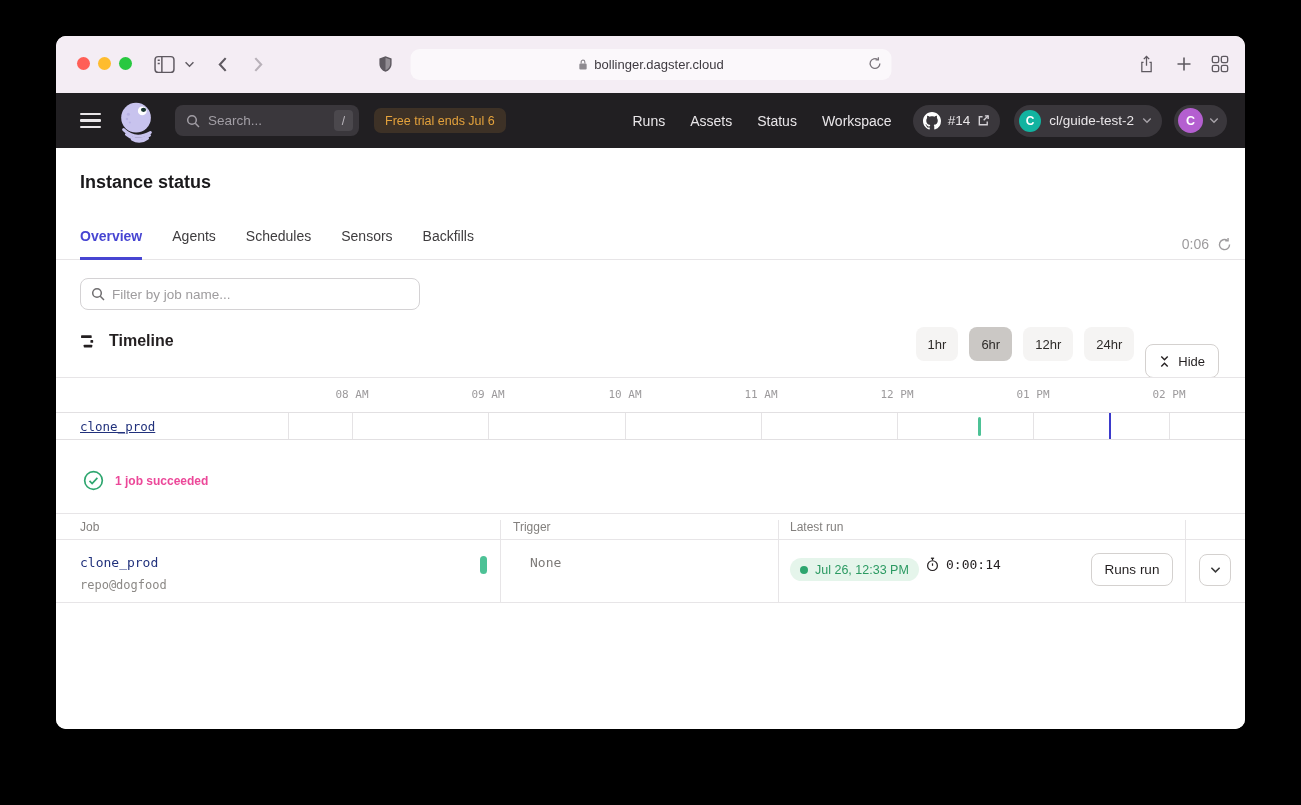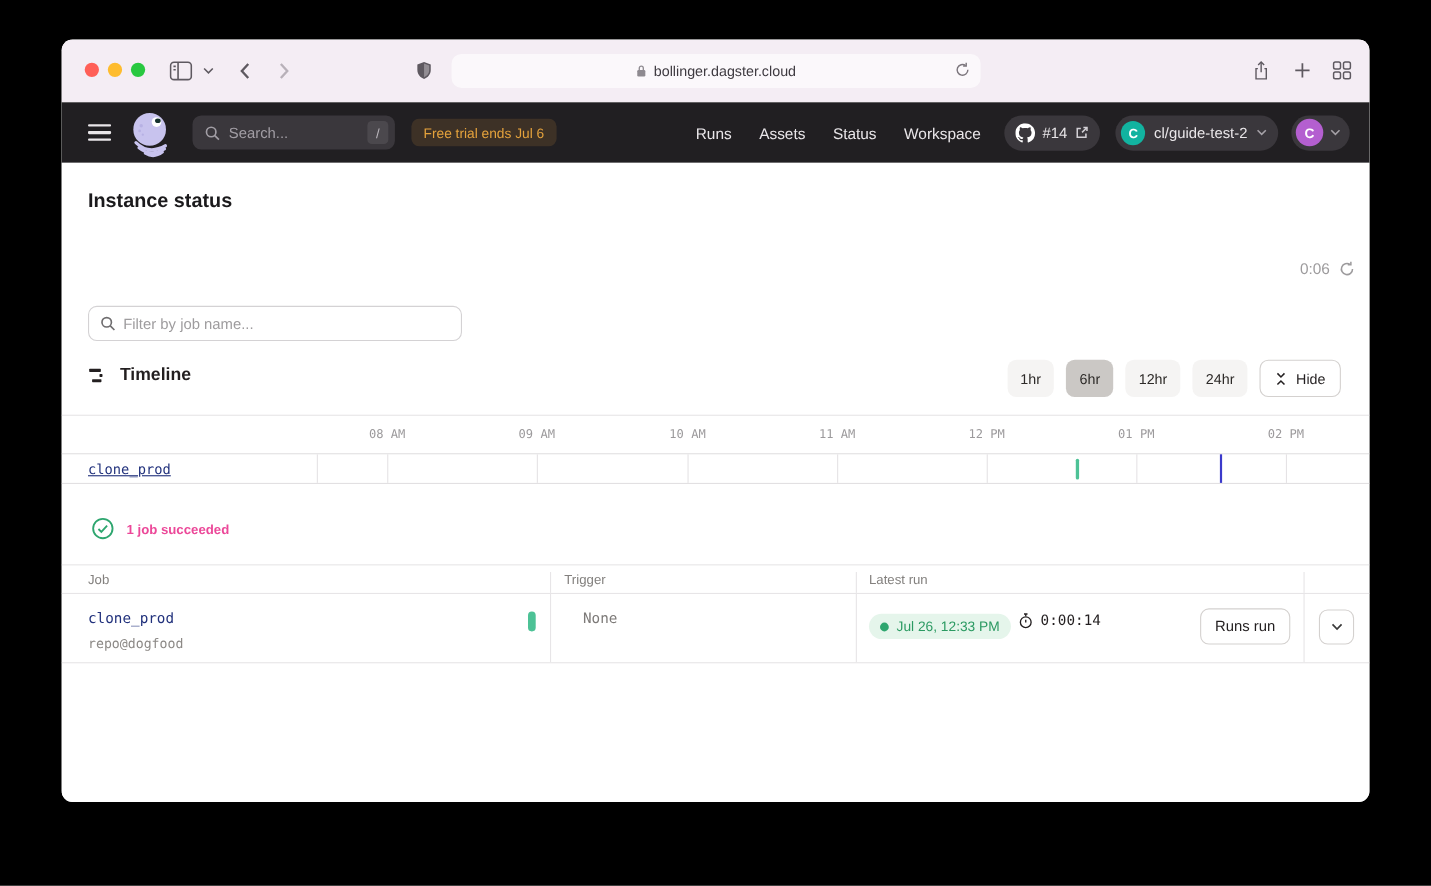--- a/index.html
+++ b/index.html
@@ -73,21 +73,21 @@
   .tl-head { position:absolute; left:0; right:0; top:179px; height:34px; }
   .tl-title { position:absolute; left:24px; top:5px; display:flex; gap:12px;
     align-items:center; font-size:16px; font-weight:700; color:#231F20; }
   .tl-ranges { position:absolute; right:26px; top:0; display:flex; gap:11px; }
   .rangebtn { height:34px; padding:0 12px; border-radius:8px; background:#F5F4F3;
     border:0; font-size:13px; color:#2E2B29; cursor:pointer;
     font-family:"Liberation Sans",sans-serif; }
   .rangebtn.selected { background:#CBC8C5; font-weight:500; }
   .hidebtn { height:34px; padding:0 13px; border-radius:8px; background:#fff;
     border:1px solid #D4D1CF; font-size:13px; color:#231F20; display:flex; gap:8px;
-    align-items:center; cursor:pointer; font-family:"Liberation Sans",sans-serif; }
+    align-items:center; cursor:pointer; font-family:"Liberation Sans",sans-serif;margin-top:17px; }
 
   .timeline { position:absolute; left:0; right:0; top:229px; }
   .tl-axis { position:relative; height:35px; border-top:1px solid #E7E5E7; }
   .tick { position:absolute; top:10px; transform:translateX(-50%);
     font-family:"DejaVu Sans Mono", monospace; font-size:11px; color:#9C9A9C; }
   .tl-row { position:relative; height:28px; border-top:1px solid #E2E0E2;
     border-bottom:1px solid #E2E0E2; }
   .tl-row .joblabel { position:absolute; left:24px; top:6px;
     font-family:"DejaVu Sans Mono", monospace; font-size:12.5px; color:#21317C; }
   .vline { position:absolute; top:0; bottom:0; width:1px; background:#E5E3E5; }
@@ -268,20 +268,27 @@
         <svg width="10" height="7" viewBox="0 0 12 8" fill="none" stroke="currentColor" stroke-width="1.7">
             <path d="M1.5 1.5L6 6l4.5-4.5"></path>
           </svg>
       </span>
     </div>
   </div>
 
   <div class="content">
     <h1 class="pagetitle">Instance status</h1>
 
+    <div class="tabbar">
+      <span class="tab active">Overview</span>
+      <span class="tab">Agents</span>
+      <span class="tab">Schedules</span>
+      <span class="tab">Sensors</span>
+      <span class="tab">Backfills</span>
+    </div>
     <div class="refresh-cluster">
       <span>0:06</span>
       <span style="display:flex">
         <svg width="15" height="15" viewBox="0 0 16 16" fill="none" stroke="currentColor" stroke-width="1.5">
             <path d="M13.4 8A5.4 5.4 0 1 1 11 3.6"></path>
             <path d="M11.8 1v3h-3"></path>
           </svg>
       </span>
     </div>
 

